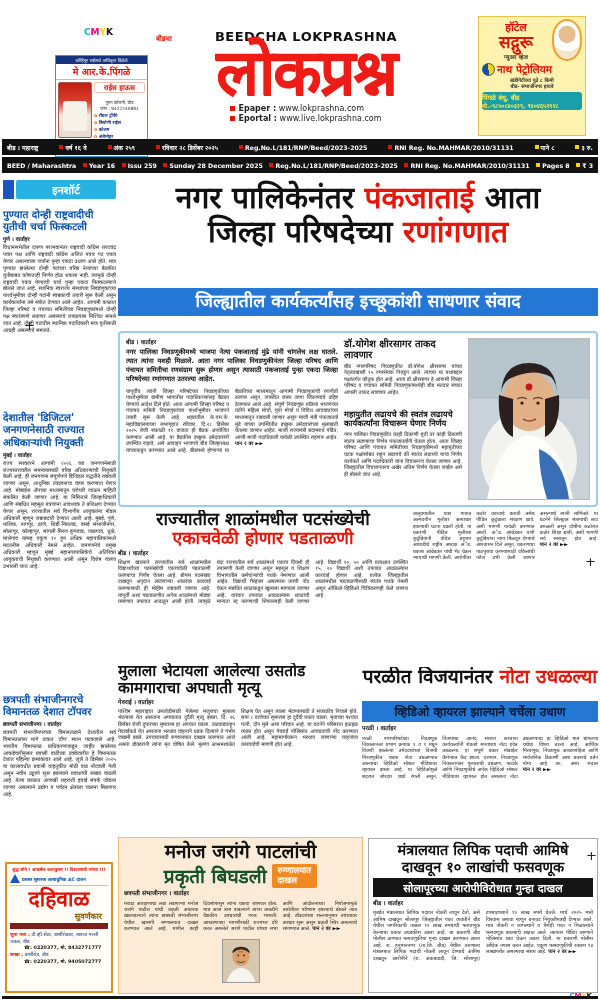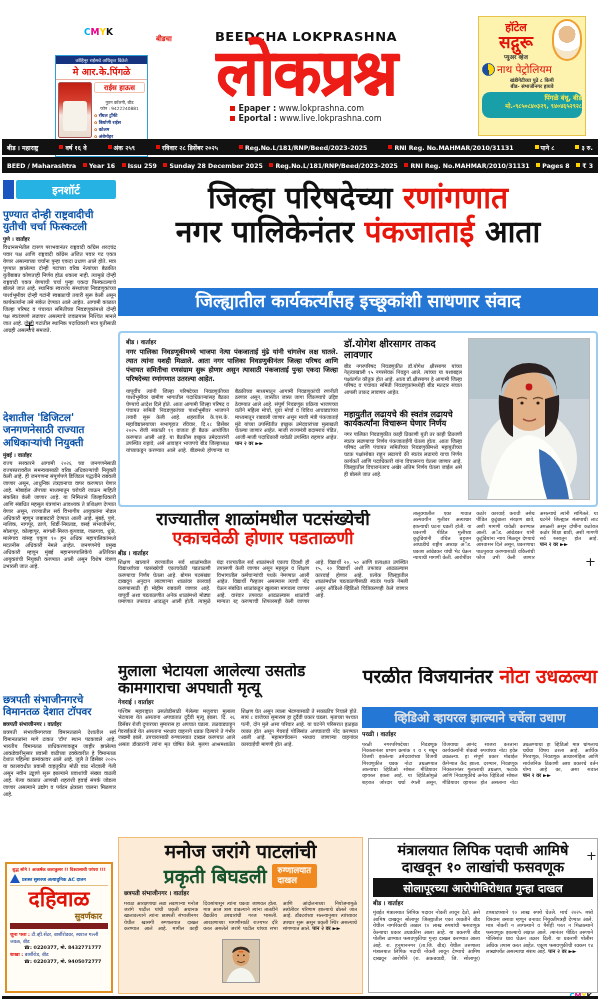--- a/index.html
+++ b/index.html
@@ -39,23 +39,23 @@
 
   .ad-hotel { position:absolute; left:478px; top:16px; width:108px; height:120px; background:#fdf2ae; border:1px solid #e6c34a; padding:2px 3px; overflow:hidden; }
   .h-toprow { display:flex; gap:2px; }
   .h-titles { flex:1; text-align:center; }
   .h-l1 { color:#e01208; font-weight:bold; font-size:11px; }
   .h-l2 { color:#e01208; font-weight:bold; font-size:17px; line-height:1; }
   .h-l3 { color:#333; font-weight:bold; font-size:6px; margin-top:2px; }
   .h-saint { width:30px; height:42px; border:2px solid #f0a030; border-radius:50% / 45%; background:radial-gradient(circle at 50% 35%, #e8bd90 0 30%, #fff 31% 60%, #f5e6c8 61%); }
   .h-petrorow { display:flex; align-items:center; gap:2px; margin-top:1px; }
   .bp-logo { width:13px; height:13px; border-radius:50%; background:conic-gradient(#ffd400 0 50%, #1a4fa0 50% 100%); border:1px solid #1a4fa0; flex:none; }
-  .h-l4 { color:#e01208; font-weight:normal; font-size:10.5px; }
+  .h-l4 { color:#e01208; font-weight:bold; font-size:10.5px; }
   .h-addr { font-size:5px; font-weight:bold; color:#333; text-align:center; line-height:1.25; margin-top:1px; }
-  .h-owner { margin-top:2px; background:#189fa8; border-radius:8px; text-align:right; padding:1px 0 8px; }
+  .h-owner { margin-top:2px; background:#189fa8; border-radius:3px; text-align:left; padding:1px 0 0; }
   .h-owner .o1 { color:#ffe84a; font-weight:bold; font-size:6.5px; }
   .h-owner .o2 { color:#ffe84a; font-weight:bold; font-size:6px; }
 
   
   .infobar { position:absolute; left:2px; top:139px; width:596px; }
   .ib-row { height:16px; background:#121212; display:flex; align-items:center; justify-content:space-between; padding:0 5px; margin-bottom:2px; }
   .ib-item { color:#fff; font-size:6.2px; font-weight:bold; white-space:nowrap; display:flex; align-items:center; }
   .ib-item .bsq { display:inline-block; width:4px; height:4px; background:#e01208; margin-right:2px; }
   .ib-item.yel .bsq { background:#ffd400; }
 
@@ -108,21 +108,21 @@
   .atyachar-box { position:absolute; left:413px; top:507px; width:185px; height:153px; overflow:hidden; }
   .at-head { font-weight:bold; font-size:14.5px; line-height:1.14; text-align:left; }
   .at-cols { margin-top:3px; column-count:3; column-gap:5px; font-size:4.9px; line-height:1.28; text-align:justify; color:#222; height:82px; overflow:hidden; }
 
   .ustod-box { position:absolute; left:118px; top:663px; width:240px; height:167px; overflow:hidden; }
   .us-head { font-weight:bold; font-size:15.5px; color:#111; line-height:1.12; }
   .us-cols { margin-top:2px; column-count:2; column-gap:6px; font-size:5.1px; line-height:1.3; text-align:justify; color:#222; height:104px; overflow:hidden; }
 
   .parali-box { position:absolute; left:362px; top:667px; width:236px; height:163px; overflow:hidden; }
   .pa-head { font-weight:bold; font-size:19px; line-height:1.05; text-align:center; white-space:nowrap; }
-  .pa-bar { margin-top:20px; background:#2577d6; color:#e5e5e5; font-weight:bold; font-size:12px; text-align:center; padding:2px 0; }
+  .pa-bar { margin-top:14px; background:#2577d6; color:#0f172a; font-weight:bold; font-size:12px; text-align:center; padding:2px 0; }
   .pa-cols { margin-top:3px; column-count:3; column-gap:5px; font-size:4.9px; line-height:1.28; text-align:justify; color:#222; height:108px; overflow:hidden; }
 
   .jarange-box { position:absolute; left:118px; top:837px; width:245px; height:157px; background:#fcecd7; border:1px solid #f2bc72; padding:4px 5px; overflow:hidden; }
   .ja-h1 { font-weight:bold; font-size:19px; color:#111; text-align:center; line-height:1.05; }
   .ja-row2 { display:flex; align-items:center; justify-content:center; gap:5px; margin-top:1px; }
   .ja-h2 { font-weight:bold; font-size:19px; color:#14532d; }
   .ja-badge { background:#f08a20; color:#fff; font-weight:bold; font-size:8.5px; text-align:left; line-height:1.15; padding:2px 6px; border-radius:2px; }
   .ja-cols { margin-top:3px; column-count:3; column-gap:5px; font-size:4.9px; line-height:1.28; text-align:justify; color:#222; height:94px; overflow:hidden; }
   .ja-photo { position:absolute; left:103px; bottom:10px; width:38px; height:44px; border:1px solid #999; background:#e8d8c0; }
 
@@ -300,22 +300,22 @@
     <div class="d-type">सुवर्णकार</div>
     <div class="d-lines">
       <div class="d-line"><span class="lab">जुना पत्ता :</span> <span>टी.व्ही.सेंटर, बार्शीरोडवर, स्वराज गल्ली जवळ, बीड</span></div>
       <div class="d-line ph">☎: 0220377, मो. 8432771777</div>
       <div class="d-line"><span class="lab">शाखा :</span> <span>बार्शीरोड, बीड</span></div>
       <div class="d-line ph">☎: 0220377, मो. 9405072777</div>
     </div>
   </div>
 
   <div class="headline">
+    <div><span class="hl-blk">नगर पालिकेनंतर </span><span class="hl-red">पंकजाताई</span><span class="hl-blk"> आता</span></div>
     <div><span class="hl-blk">जिल्हा परिषदेच्या </span><span class="hl-red">रणांगणात</span></div>
-    <div><span class="hl-blk">नगर पालिकेनंतर </span><span class="hl-red">पंकजाताई</span><span class="hl-blk"> आता</span></div>
   </div>
   <div class="subhead-bar">जिल्ह्यातील कार्यकर्त्यांसह इच्छूकांशी साधणार संवाद</div>
 
   <div class="main-box">
     <div class="mb-left">
       <div class="dateline">बीड । वार्ताहर</div>
       <div class="mb-intro">नगर पालिका निवडणूकीमध्ये भाजपा नेत्या पंकजाताई मुंढे यांनी चांगलेच लक्ष घातले. त्यात त्यांना यशही मिळाले. आता नगर पालिका निवडणुकीनंतर जिल्हा परिषद आणि पंचायत समितीचा रणसंग्राम सुरू होणार असुन त्यासाठी पंकजाताई पुन्हा एकदा जिल्हा परिषदेच्या रणांगणात उतरल्या आहेत.</div>
       <div class="mb-cols"><span>यापूर्वीच त्यांनी जिल्हा परिषदेच्या निवडणुकीच्या पार्श्वभूमीवर ग्रामीण भागातील पदाधिकाऱ्यांसह बैठका घेण्याचे आदेश दिले होते. आता आगामी जिल्हा परिषद व पंचायत समिती निवडणुकांच्या पार्श्वभूमीवर भाजपने तयारी सुरू केली आहे. शहरातील के.एस.के. महाविद्यालयाच्या सभागृहात रविवार, दि.२८ डिसेंबर २०२५ रोजी सकाळी ११ वाजता ही बैठक आयोजित करण्यात आली आहे. या बैठकीस इच्छुक उमेदवारांनी उपस्थित राहावे, असे आवाहन भाजपचे बीड जिल्हाध्यक्ष यांच्याकडून करण्यात आले आहे. बीडमध्ये होणाऱ्या या बैठकीच्या माध्यमातून आगामी निवडणुकांची रणनीती ठरणार असून, जास्तीत जास्त जागा जिंकण्याचे उद्दिष्ट ठेवण्यात आले आहे. संपूर्ण निवडणूक प्रक्रिया भाजपच्या वतीने महिला मोर्चा, युवा मोर्चा व विविध आघाड्यांच्या माध्यमातून राबवली जाणार असून माजी मंत्री पंकजाताई मुंढे यांच्या उपस्थितीत इच्छुक उमेदवारांच्या मुलाखती घेतल्या जाणार आहेत. माजी राज्यमंत्री बदामराव पंडित, आजी-माजी पदाधिकारी यावेळी उपस्थित राहणार आहेत. </span><span class="pg2">पान २ वर ►►</span></div>
     </div>
     <div class="mb-mid">

